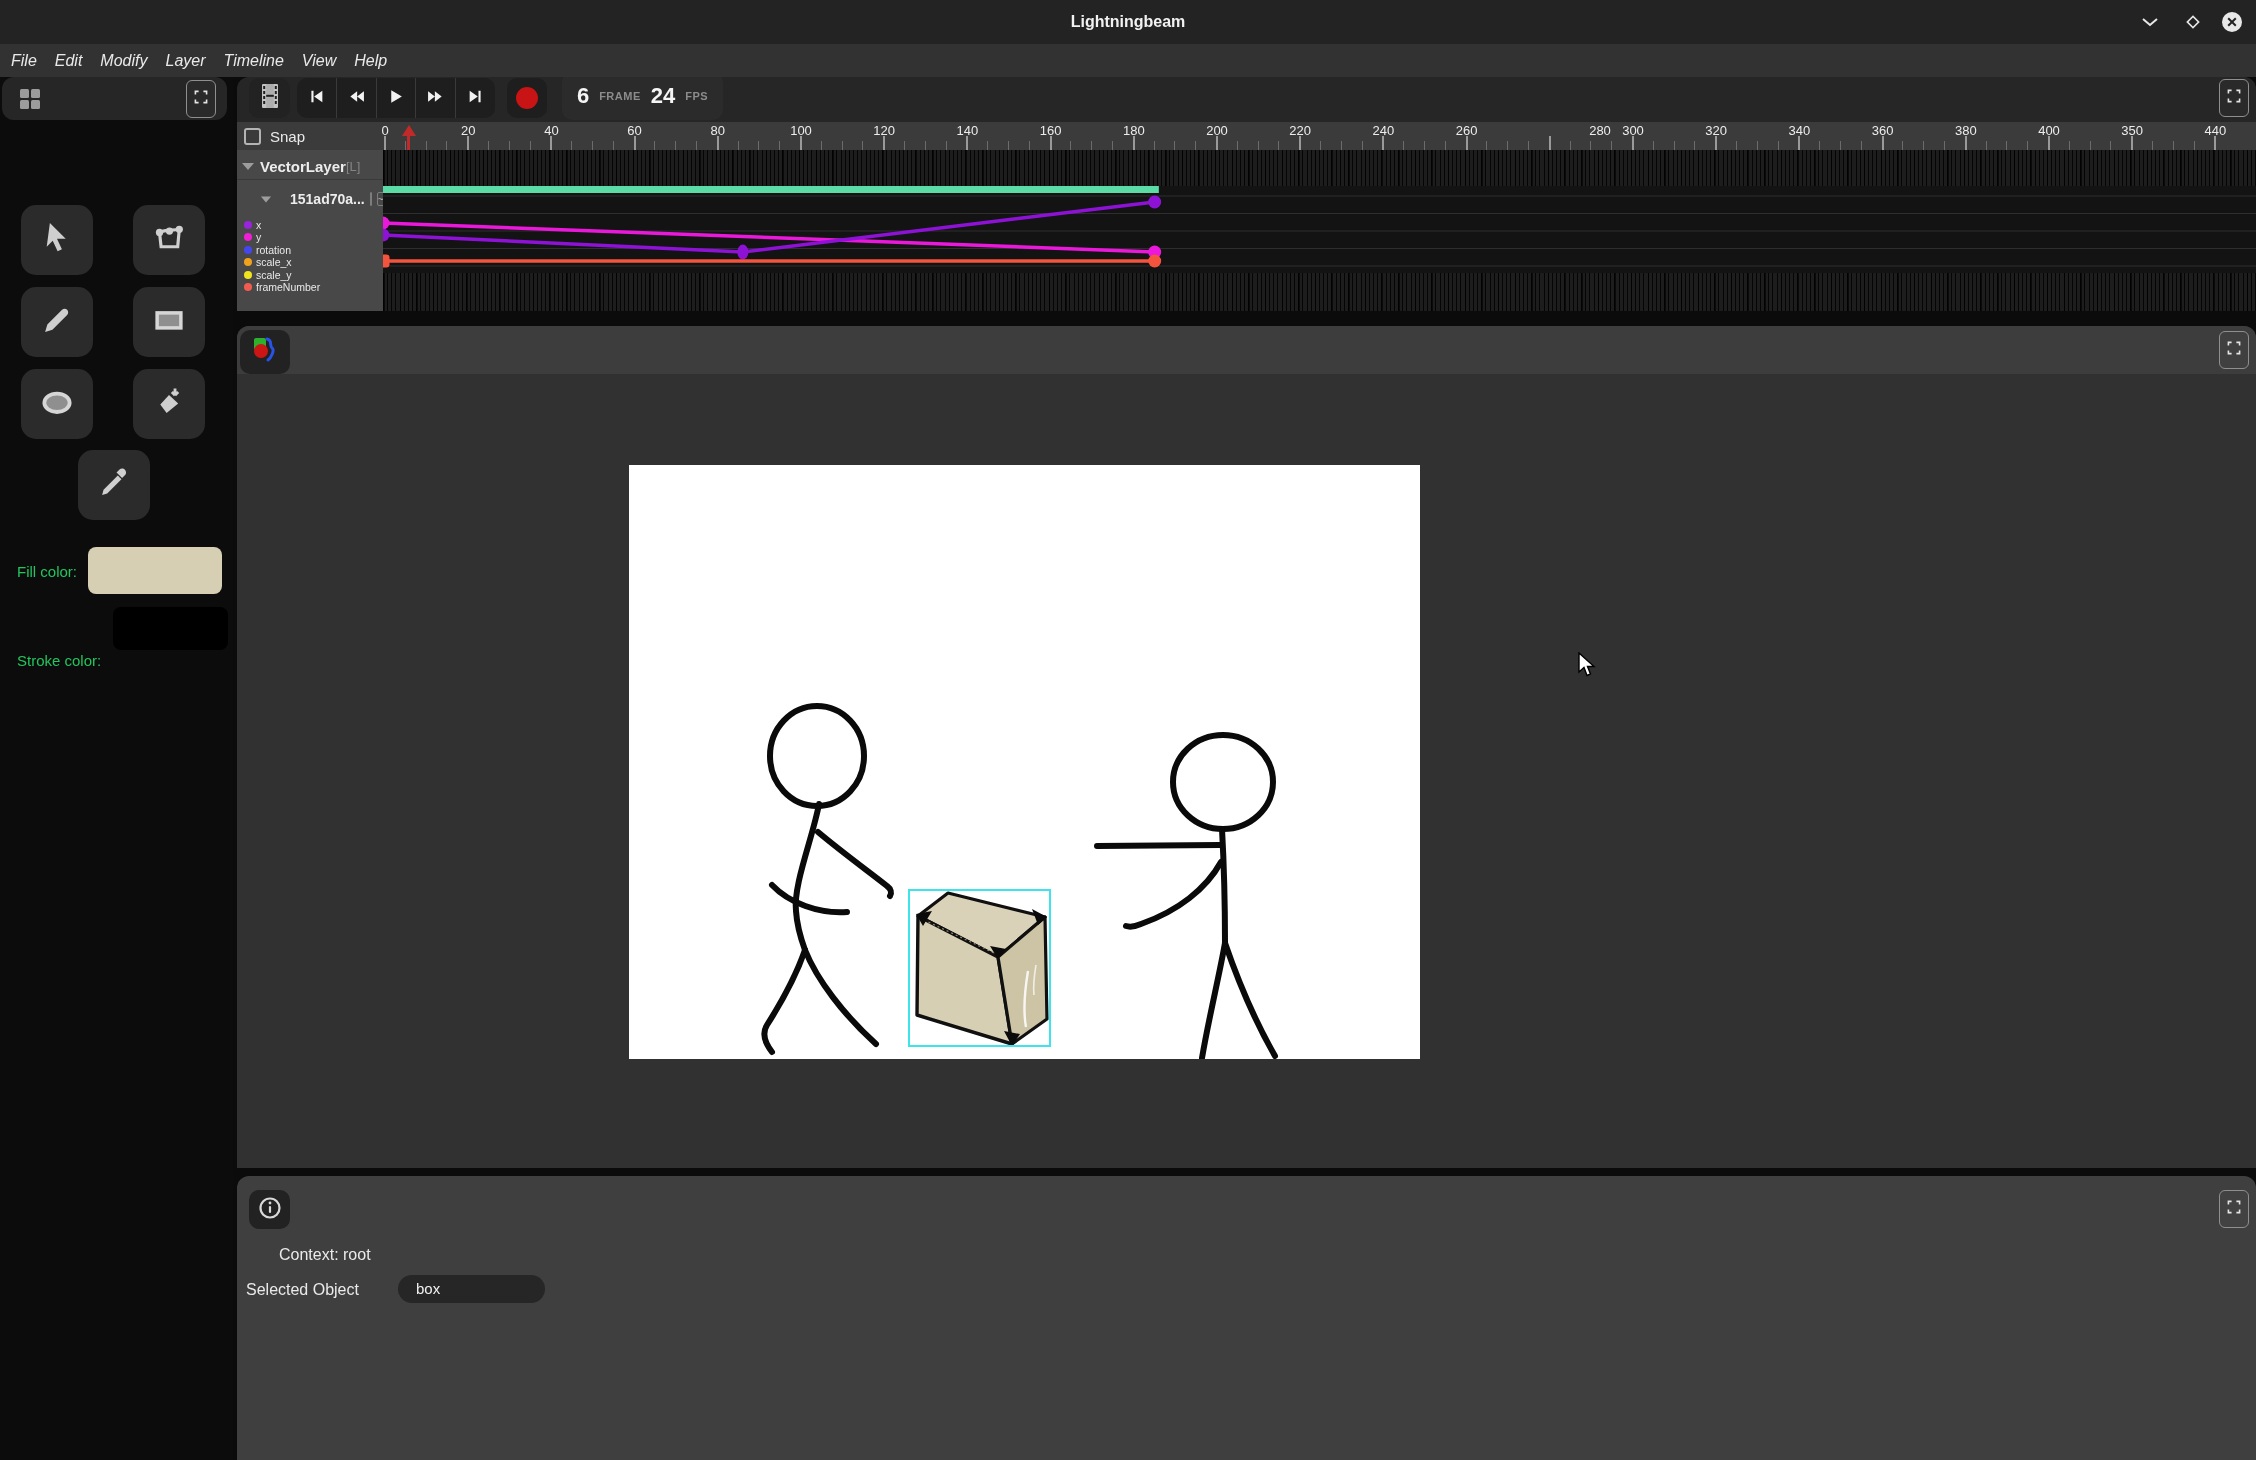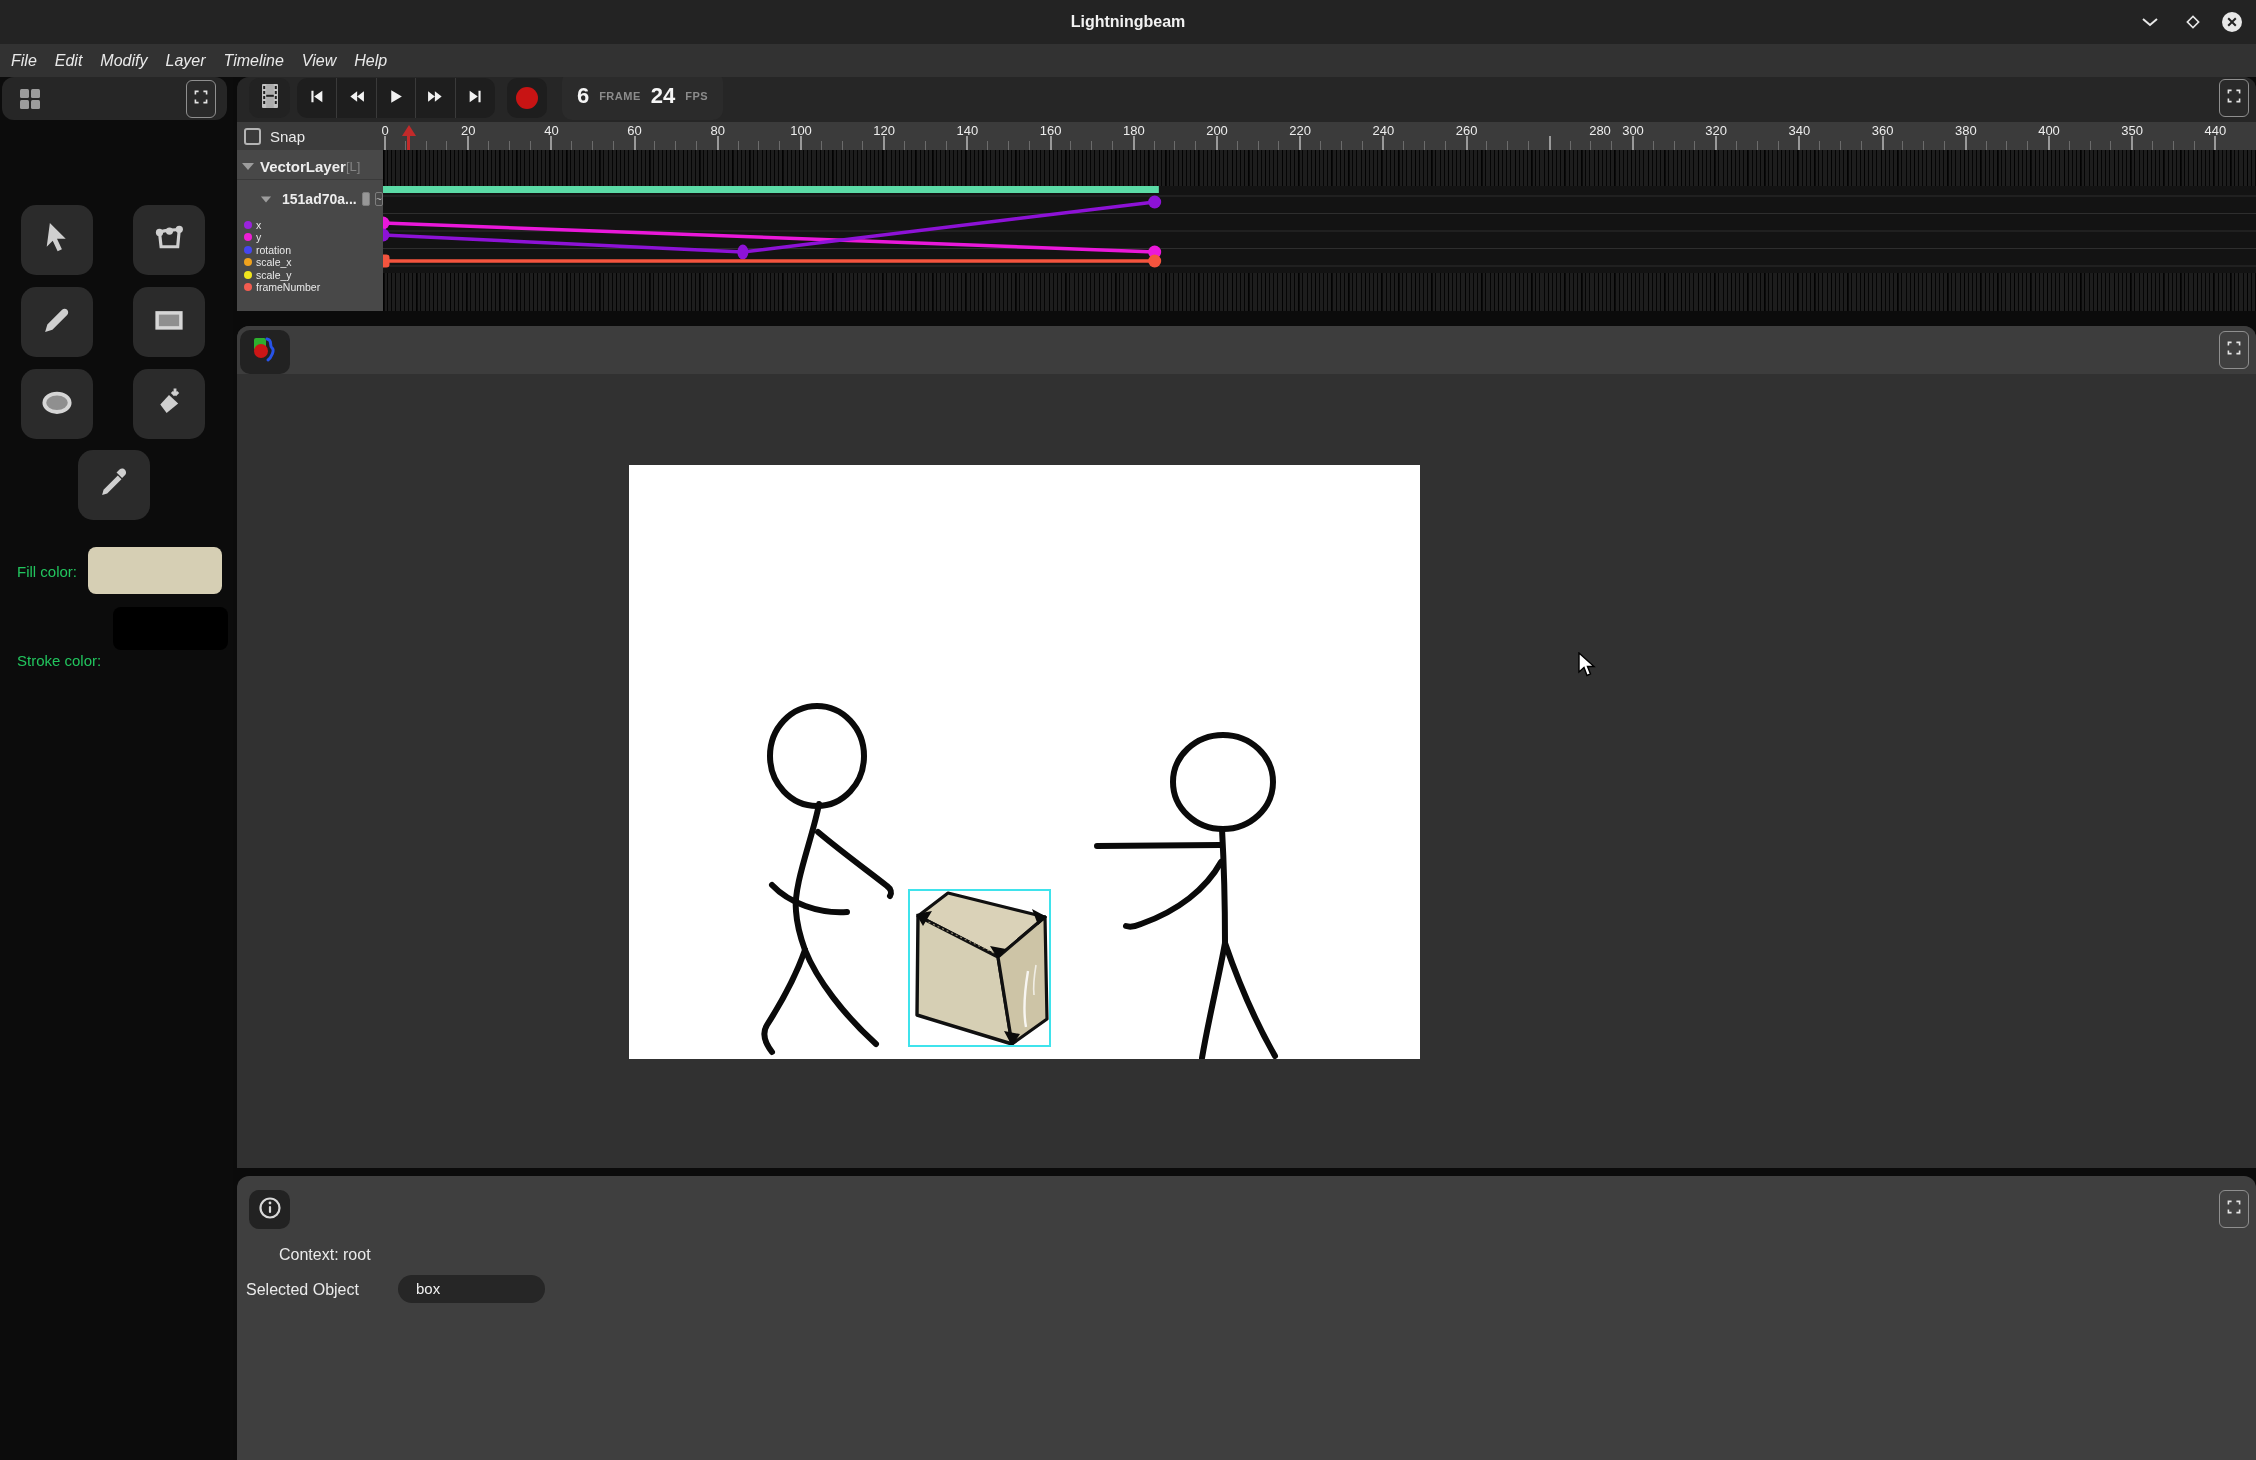--- a/index.html
+++ b/index.html
@@ -58,21 +58,21 @@
   .snap-row { position:absolute; left:0; top:45px; width:146px; height:28px; background:#3b3b3b;
               display:flex; align-items:center; }
   .checkbox { width:17px; height:17px; border:2px solid #b4b4b4; border-radius:3px; margin-left:7px; background:transparent; }
   .snap-label { color:#eaeaea; font-size:15px; margin-left:9px; }
   .layer-block { position:absolute; left:0; top:73px; width:146px; height:161px; background:#484848; }
   .layer-row { position:absolute; left:0; width:146px; display:flex; align-items:center; color:#ededed; }
   .tri { width:0; height:0; border-left:6px solid transparent; border-right:6px solid transparent;
          border-top:7px solid #9d9d9d; display:inline-block; }
   .layer-name { font-size:15px; font-weight:bold; margin-left:6px; }
   .layer-badge { font-size:13px; color:#848484; }
-  .sub-name { font-size:14px; font-weight:bold; margin-left:10px; }
+  .sub-name { font-size:14px; font-weight:bold; margin-left:18px; }
   .mini-btn { width:14px; height:14px; margin-left:5px; border:1px solid #7d7d7d; border-radius:2px;
               font-size:10px; color:#b9b9b9; display:flex; align-items:center; justify-content:center; }
   .prop-row { position:absolute; left:0; width:146px; height:12px; display:flex; align-items:center; }
   .prop-dot { width:8px; height:8px; border-radius:50%; margin-left:7px; }
   .prop-label { color:#e9e9e9; font-size:10.5px; margin-left:4px; }
 
   
   .tracks { position:absolute; left:146px; top:45px; width:1873px; height:189px; background:#3b3b3b; }
   .ruler { position:absolute; left:0; top:0; width:100%; height:28px; background:#3b3b3b; overflow:visible; }
   .ruler-label { position:absolute; top:1px; transform:translateX(-50%); color:#ececec; font-size:13px; }

